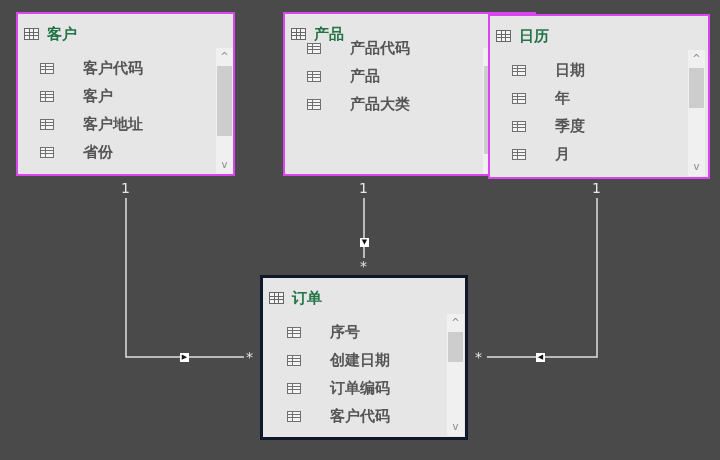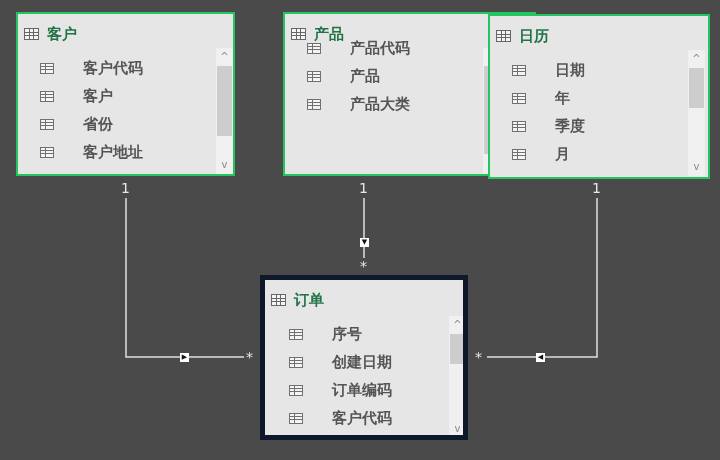--- a/index.html
+++ b/index.html
@@ -6,26 +6,26 @@
     body {
       width: 720px; height: 460px;
       background: #4a4a4a;
       position: relative;
       overflow: hidden;
       font-family: "DejaVu Sans", "Liberation Sans", sans-serif;
     }
     .table-card {
       position: absolute;
       background: #e6e6e6;
-      border: 2px solid #22c55e;
+      border: 2px solid #d946ef;
       box-sizing: border-box;
       overflow: hidden;
     }
     .table-card.selected {
-      border: 5px solid #0f172a;
+      border: 3px solid #0f172a;
     }
     .card-header {
       position: absolute;
       left: 6px; top: 8px;
       height: 24px;
       display: flex; align-items: center;
     }
     .card-title {
       color: #217346;
       font-weight: bold;
@@ -120,25 +120,25 @@
     <div class="field-row">
         <span class="fld-icon"></span>
         <span class="field-label">客户代码</span>
       </div>
     <div class="field-row">
         <span class="fld-icon"></span>
         <span class="field-label">客户</span>
       </div>
     <div class="field-row">
         <span class="fld-icon"></span>
+        <span class="field-label">客户地址</span>
+      </div>
+    <div class="field-row">
+        <span class="fld-icon"></span>
         <span class="field-label">省份</span>
-      </div>
-    <div class="field-row">
-        <span class="fld-icon"></span>
-        <span class="field-label">客户地址</span>
       </div>
   </div>
   <div class="scrollbar" style="left:198px; top:34px; height:126px;">
     <div class="sb-arrow">^</div>
     <div class="sb-thumb" style="height:70px;"></div>
     <div style="height:20px;"></div>
     <div class="sb-arrow">v</div>
   </div>
 </div>
 

